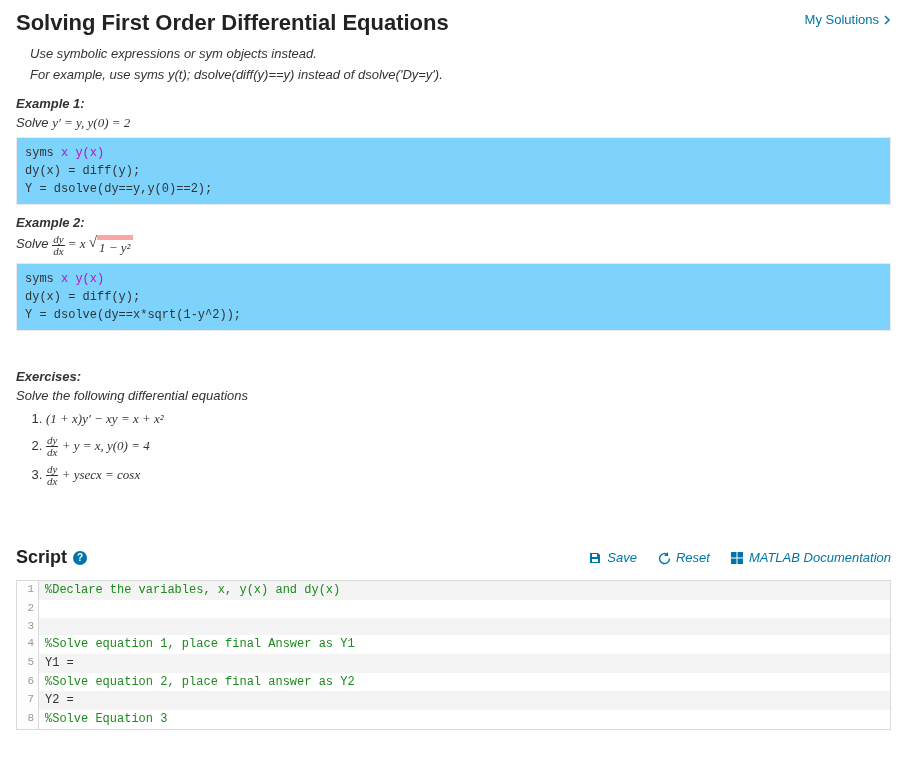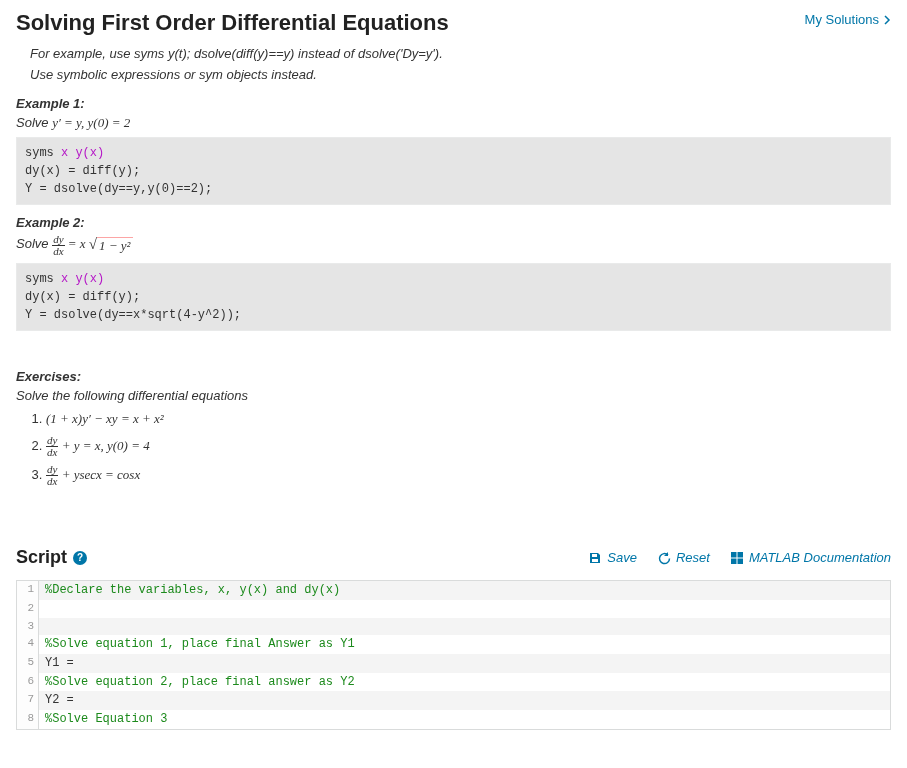--- a/index.html
+++ b/index.html
@@ -66,24 +66,24 @@
     vertical-align: middle;
     text-align: center;
     line-height: 1;
     font-size: 11px;
   }
   .frac .num { display: block; padding: 0 1px; }
   .frac .den { display: block; border-top: 1px solid #333; padding: 0 1px; }
 
   .sqrt-wrap { display:inline-flex; align-items:stretch; vertical-align:middle; }
   .sqrt-sign { font-style: normal; font-size:15px; line-height:1; }
-  .sqrt-body { border-top:1px solid #fca5a5; display:inline-block; padding:0 2px; line-height:1.2;font-style:italic; }
+  .sqrt-body { border-top:5px solid #fca5a5; display:inline-block; padding:0 2px; line-height:1.2;font-style:italic; }
 
   .codeblock {
-    background: #e5e5e5;
+    background: #7dd3fc;
     border: 1px solid #e9eaea;
     font-family: Consolas, "Courier New", monospace;
     font-size: 12px;
     padding: 6px 8px;
     white-space: pre;
     line-height: 1.5;
     color: #333;
     margin-bottom: 8px;
   } 
   .codeblock .sym { color: #b415c6; } 
@@ -181,22 +181,22 @@
   <h1>Solving First Order Differential Equations</h1>
   <span class="my-solutions">
     <span>My Solutions</span>
     <svg width="8" height="10" viewBox="0 0 8 10">
         <path d="M2 1 L6 5 L2 9" fill="none" stroke="#0076a8" stroke-width="1.5"></path>
       </svg>
   </span>
 </div>
 
 <div class="desc-block">
+  <div class="indent italic">Use symbolic expressions or sym objects instead.</div>
   <div class="indent italic">For example, use syms y(t); dsolve(diff(y)==y) instead of  dsolve('Dy=y').</div>
-  <div class="indent italic">Use symbolic expressions or sym objects instead.</div>
 </div>
 
 <div class="ex-title">Example 1:</div>
 <div class="solve-line">
   <span>Solve </span>
   <span class="math">y′ = y, y(0) = 2</span>
 </div>
 <div class="codeblock"><span>syms </span><span class="sym">x y(x)</span>
 <span>dy(x) = diff(y);</span>
 <span>Y = dsolve(dy==y,y(0)==2);</span></div>
@@ -211,21 +211,21 @@
     </span>
     <span> = x </span>
     <span class="sqrt-wrap">
       <span class="sqrt-sign">√</span>
       <span class="sqrt-body">1 − y²</span>
     </span>
   </span>
 </div>
 <div class="codeblock"><span>syms </span><span class="sym">x y(x)</span>
 <span>dy(x) = diff(y);</span>
-<span>Y = dsolve(dy==x*sqrt(4-y^2));</span></div>
+<span>Y = dsolve(dy==x*sqrt(1-y^2));</span></div>
 
 <div class="section-gap"></div>
 
 <div class="ex-title">Exercises:</div>
 <div class="solve-line" style="font-style:italic;">Solve the following differential equations</div>
 <ol class="exercise-list">
   <li>
     <span class="math">(1 + x)y′ − xy = x + x²</span>
   </li>
   <li>

